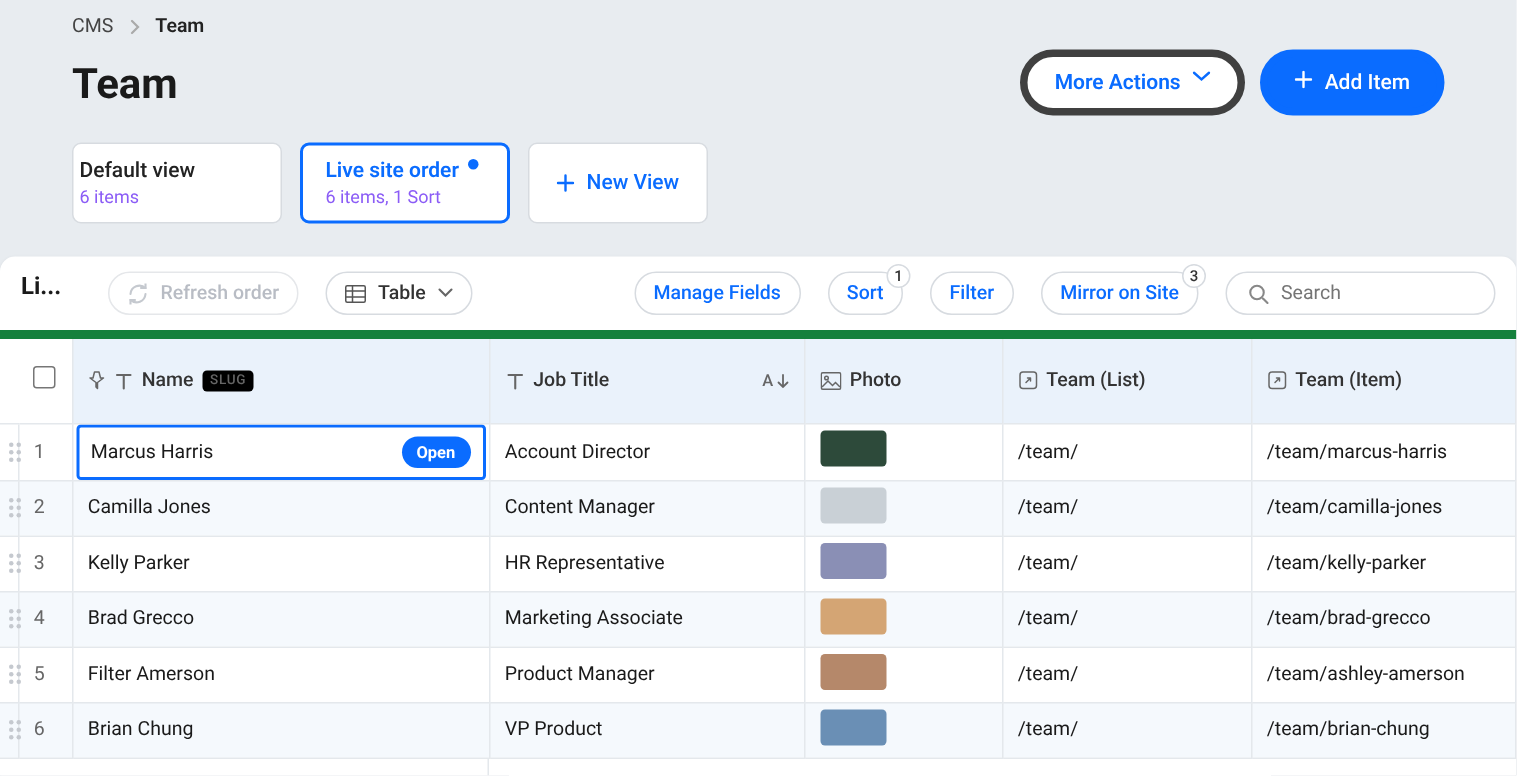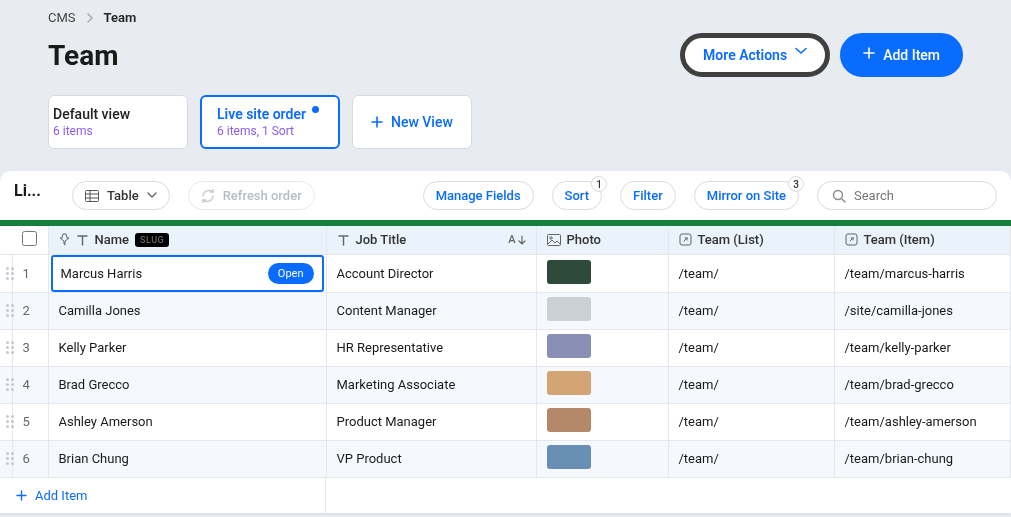--- a/index.html
+++ b/index.html
@@ -29,35 +29,35 @@
   .tabname{font-weight:700;font-size:16px;color:#1a1a1a;width:40px;white-space:nowrap;overflow:hidden;text-overflow:ellipsis}
   .pill{display:inline-flex;align-items:center;gap:8px;padding:6px 12px;border-radius:999px;border:1px solid #d7dbe0;background:#fff;font-size:13px;font-weight:500;cursor:pointer;position:relative}
   .pill.link{color:#0a6cff;font-weight:500}
   .pill.disabled{color:#b8bcc4;border-color:#e5e7ea;cursor:default}
   .pill.dropdown{color:#333}
   .badge-n{position:absolute;top:-6px;right:-6px;width:16px;height:16px;border-radius:50%;background:#fff;border:1px solid #d7dbe0;font-size:10px;display:flex;align-items:center;justify-content:center;color:#333}
   .search{flex:none;width:180px;display:flex;align-items:center;gap:8px;padding:6px 14px;border-radius:999px;border:1px solid #d7dbe0;background:#fff}
   .search input{border:none;outline:none;font-size:13px;width:100%;color:#333}
   .tbl{width:100%;border-collapse:collapse;table-layout:fixed}
   .tbl th,.tbl td{border-right:1px solid #e4e8ec;border-bottom:1px solid #e4e8ec;text-align:left;font-size:13px;padding:0}
-  .tbl th{background:#eaf2fb;font-weight:500;color:#333;height:28px;padding:0 10px}
+  .tbl th{background:#eaf2fb;font-weight:500;color:#333;height:56px;padding:0 10px}
   .tbl td{height:37px;padding:0 10px;background:#fff}
   .tbl tr.odd td{background:#f5f9fd}
   .th-inner{display:flex;align-items:center;gap:6px}
   .slug-tag{font-size:9px;letter-spacing:0.5px;background:#000000;color:#666;padding:2px 5px;border-radius:3px}
   .sort-ind{margin-left:auto;font-size:11px;color:#666;display:flex;align-items:center;gap:2px}
   .row-idx{width:40px;text-align:center;color:#666;font-size:12px;background:#fff}
   .drag{width:12px;background:#fff;border-right:none}
   .drag-dots{display:grid;grid-template-columns:repeat(2,3px);gap:2px;justify-content:center}
   .drag-dots span{width:3px;height:3px;border-radius:50%;background:#c5c9cf}
   .chk{width:36px;text-align:center}
   .chk input{width:15px;height:15px}
   .name-cell{display:flex;align-items:center;justify-content:space-between;gap:8px}
   .name-cell.selected{border:2px solid #0a6cff;border-radius:3px;padding:6px 8px;margin:-2px -2px}
-  .open-btn{background:#0a6cff;color:#fff;font-size:11px;font-weight:400;padding:4px 10px;border-radius:999px;cursor:pointer}
+  .open-btn{background:#0a6cff;color:#fff;font-size:11px;font-weight:700;padding:4px 10px;border-radius:999px;cursor:pointer}
   .photo{width:44px;height:24px;border-radius:3px;display:inline-block}
   .add-row{display:flex;align-items:center;gap:8px;padding:10px 16px;color:#0a6cff;font-size:13px;cursor:pointer;border-right:1px solid #e4e8ec;width:326px}
   .ico{display:inline-flex;align-items:center;justify-content:center}
   svg{display:block}
   .sep{flex:1}
   </style>
 </head>
 <body>
 <div class="page">
 
@@ -113,42 +113,42 @@
             </svg>
       </span>
       <span>New View</span>
     </div>
   </div>
 </div>
 
 <div class="panel">
   <div class="toolbar">
     <div class="tabname">Li...</div>
+    <div class="pill disabled">
+      <span class="ico">
+        <svg width="14" height="14" viewBox="0 0 14 14" fill="none">
+              <path d="M12 3a6 6 0 00-10 4M2 11a6 6 0 0010-4" stroke="#c5c9cf" stroke-width="1.4" stroke-linecap="round"></path>
+              <path d="M12 0v3h-3M2 14v-3h3" stroke="#c5c9cf" stroke-width="1.4" stroke-linecap="round"></path>
+            </svg>
+      </span>
+      <span>Refresh order</span>
+    </div>
     <div class="pill dropdown">
       <span class="ico">
         <svg width="14" height="12" viewBox="0 0 14 12" fill="none">
               <rect x="0.5" y="0.5" width="13" height="11" rx="1" stroke="#555"></rect>
               <path d="M0.5 4h13M0.5 8h13M5 0.5v11" stroke="#555"></path>
             </svg>
       </span>
       <span>Table</span>
       <span class="ico">
         <svg width="10" height="7" viewBox="0 0 10 7">
               <path d="M1 1l4 4 4-4" stroke="#666" stroke-width="1.4" stroke-linecap="round" fill="none"></path>
             </svg>
       </span>
-    </div>
-    <div class="pill disabled">
-      <span class="ico">
-        <svg width="14" height="14" viewBox="0 0 14 14" fill="none">
-              <path d="M12 3a6 6 0 00-10 4M2 11a6 6 0 0010-4" stroke="#c5c9cf" stroke-width="1.4" stroke-linecap="round"></path>
-              <path d="M12 0v3h-3M2 14v-3h3" stroke="#c5c9cf" stroke-width="1.4" stroke-linecap="round"></path>
-            </svg>
-      </span>
-      <span>Refresh order</span>
     </div>
     <div class="sep"></div>
     <div class="pill link">
       <span>Manage Fields</span>
     </div>
     <div class="pill link">
       <span>Sort</span>
       <span class="badge-n">1</span>
     </div>
     <div class="pill link">
@@ -285,21 +285,21 @@
             </td>
             <td class="row-idx">2</td>
             <td style="">
               <div class="name-cell">
                 <span>Camilla Jones</span>
               </div>
             </td>
             <td>Content Manager</td>
             <td><span class="photo" style="background:#c9d0d6"></span></td>
             <td>/team/</td>
-            <td>/site/camilla-jones</td>
+            <td>/team/camilla-jones</td>
           </tr>
           <tr>
             <td class="drag">
               <div class="drag-dots">
                 <span></span>
                 <span></span>
                 <span></span>
                 <span></span>
                 <span></span>
                 <span></span>
@@ -345,21 +345,21 @@
                 <span></span>
                 <span></span>
                 <span></span>
                 <span></span>
                 <span></span>
               </div>
             </td>
             <td class="row-idx">5</td>
             <td style="">
               <div class="name-cell">
-                <span>Ashley Amerson</span>
+                <span>Filter Amerson</span>
               </div>
             </td>
             <td>Product Manager</td>
             <td><span class="photo" style="background:#b5886a"></span></td>
             <td>/team/</td>
             <td>/team/ashley-amerson</td>
           </tr>
           <tr class="odd">
             <td class="drag">
               <div class="drag-dots">

